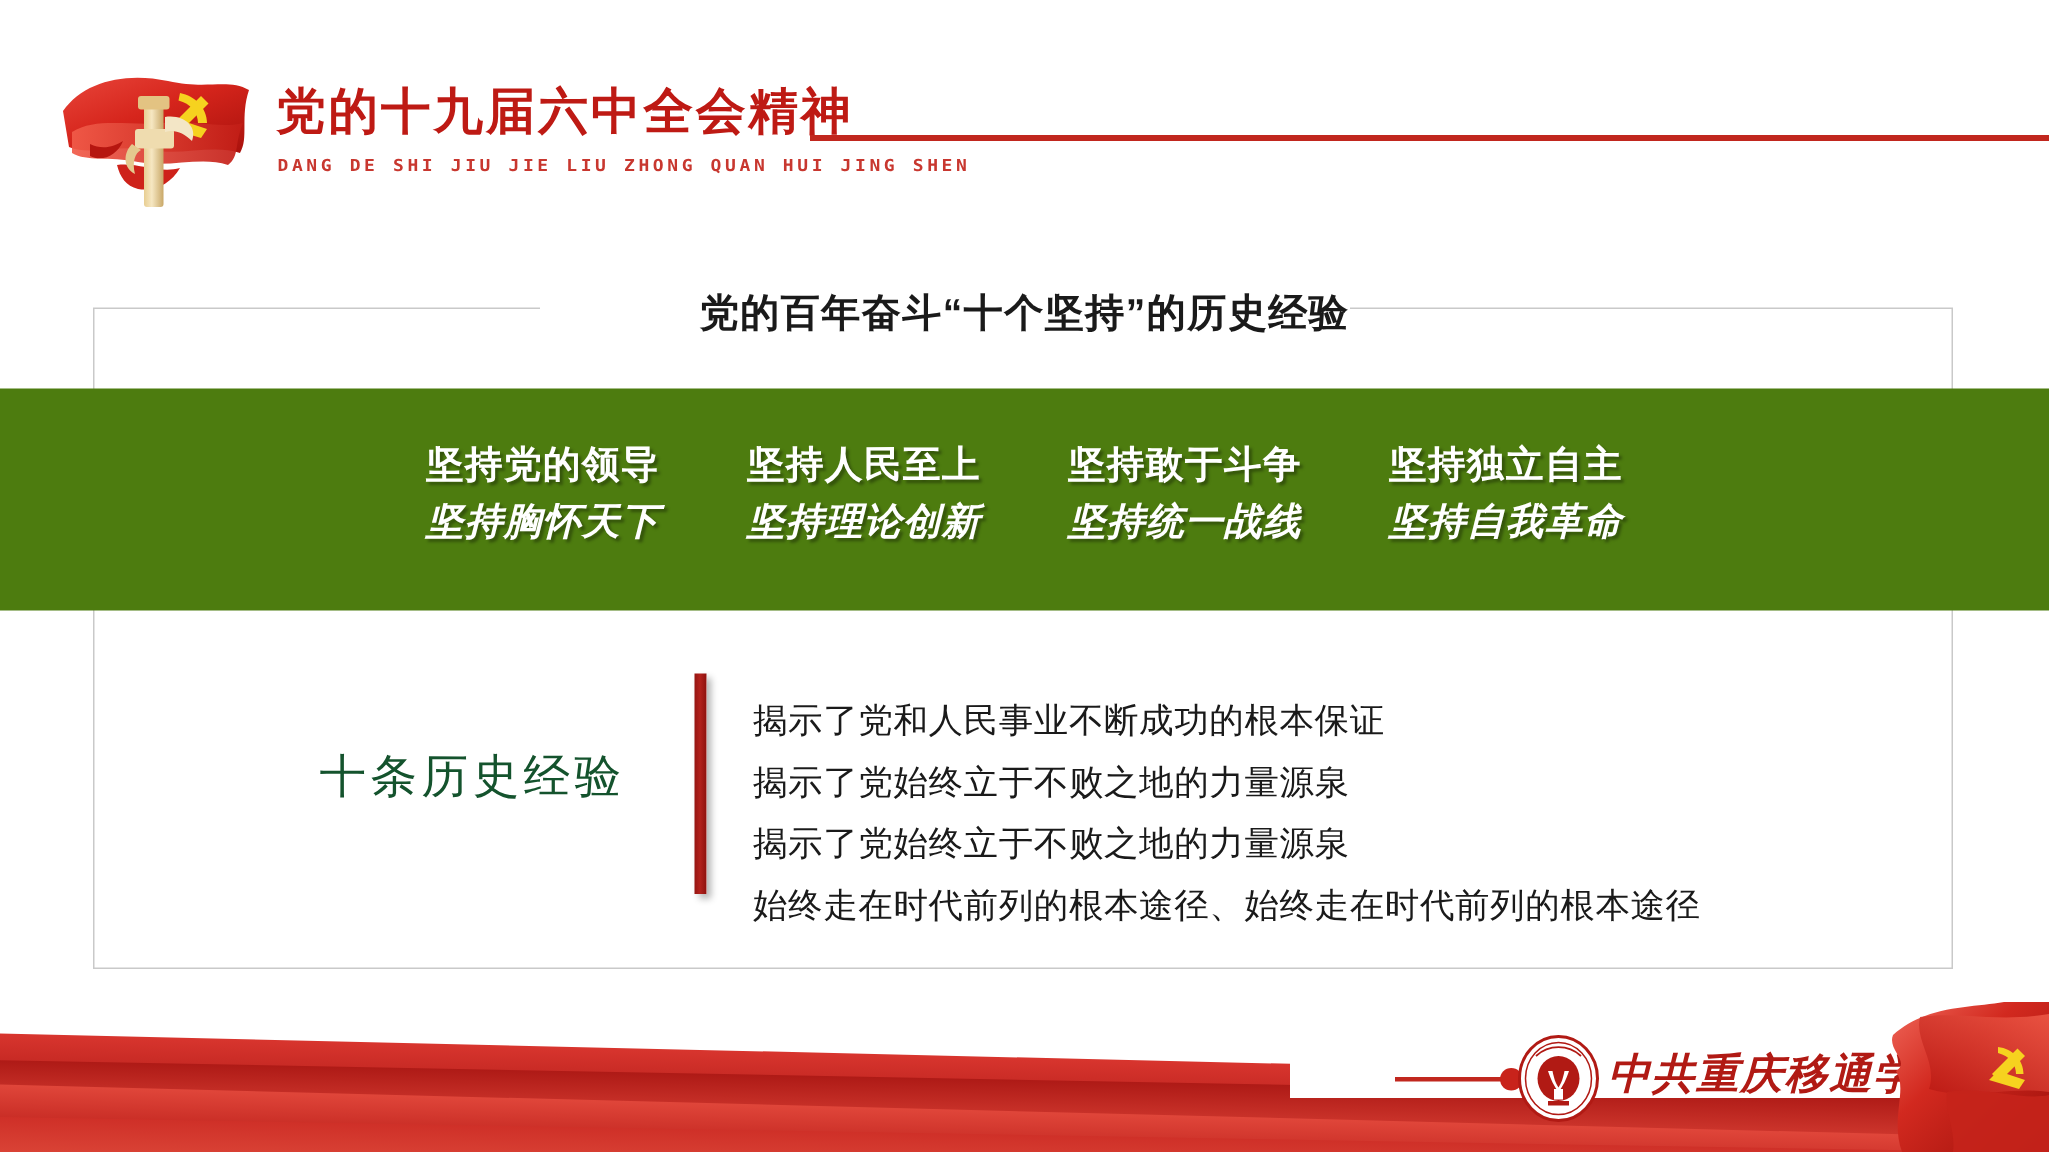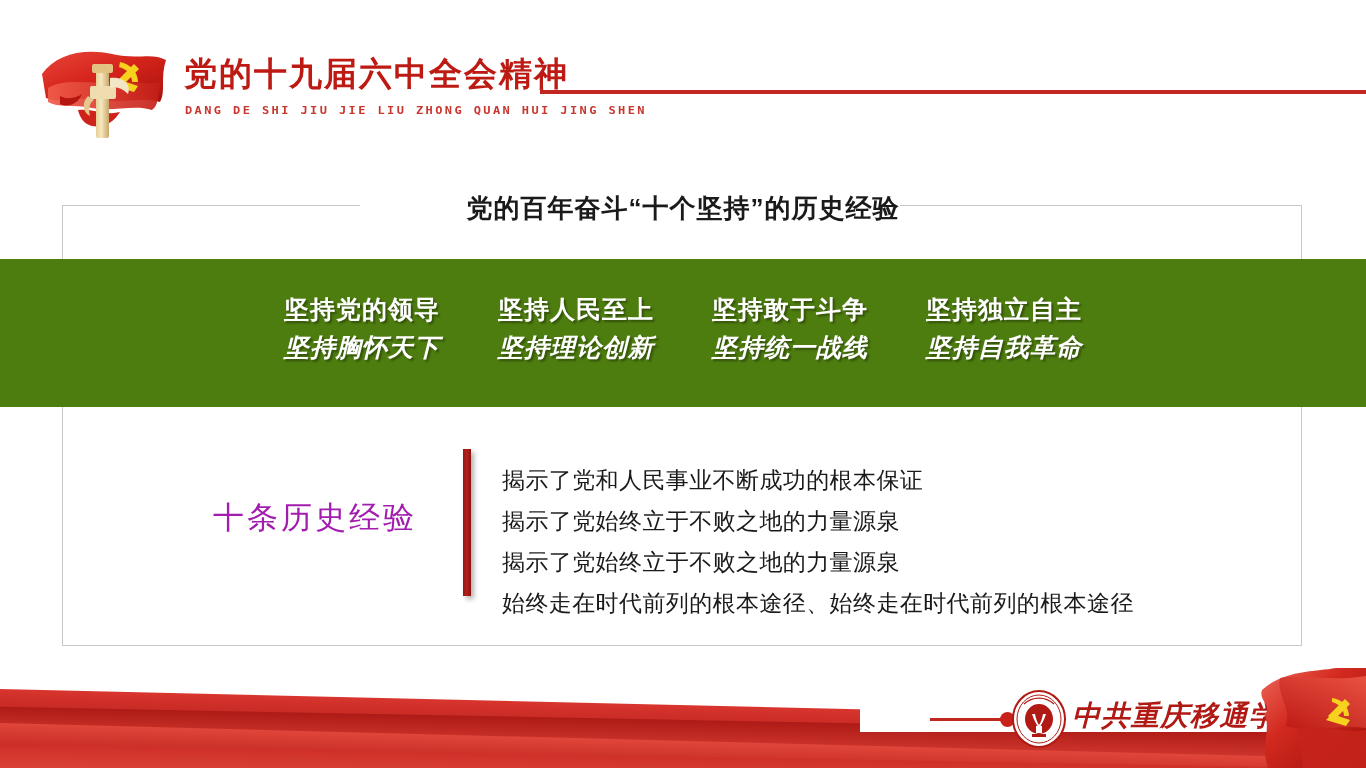--- a/index.html
+++ b/index.html
@@ -122,21 +122,21 @@
   }
 
   
   #experience-label {
     position: absolute;
     left: 175px;
     top: 497px;
     width: 280px;
     text-align: center;
     font-size: 31px;
-    color: #a21caf;
+    color: #14532d;
     letter-spacing: 3px;
     white-space: nowrap;
   }
   #red-accent-bar {
     position: absolute;
     left: 463px;
     top: 449px;
     width: 8px;
     height: 147px;
     background: linear-gradient(90deg, #951512 0%, #B2211C 45%, #8E110E 100%);

